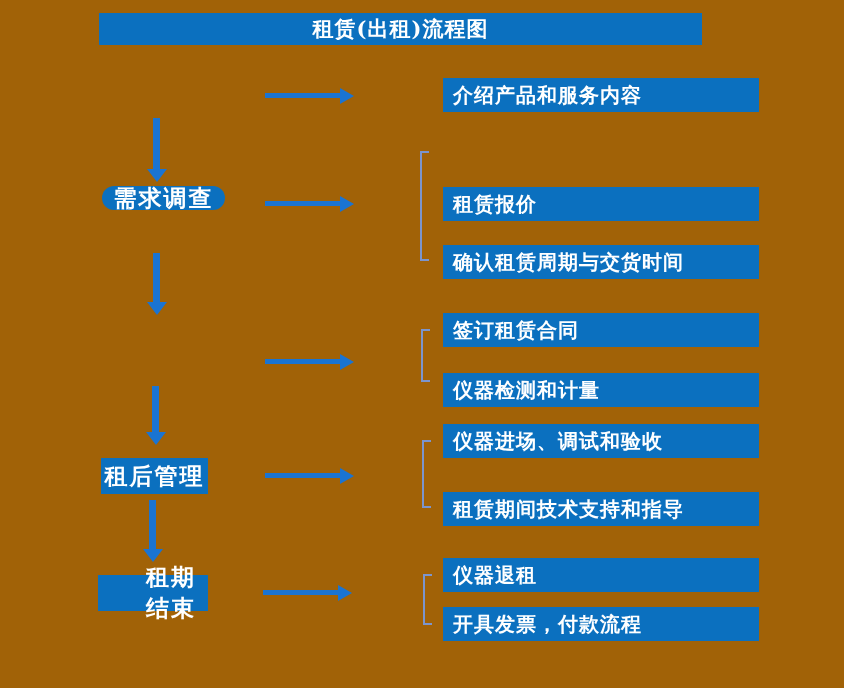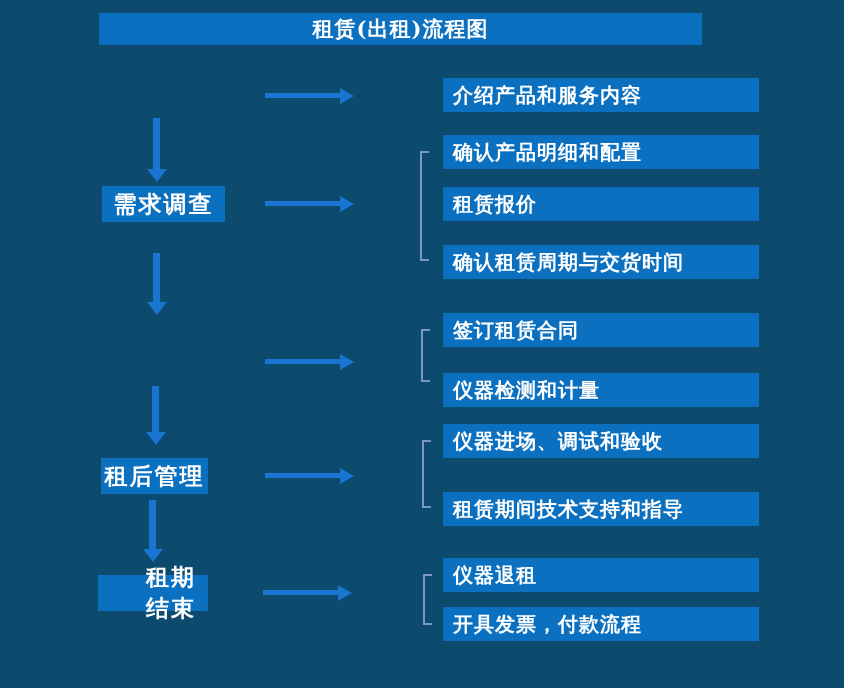--- a/index.html
+++ b/index.html
@@ -7,21 +7,21 @@
     --arrow-blue: #1a74d2;
     --bracket-blue: #7c95cd;
     --text-white: #ffffff;
   }
   * { box-sizing: border-box; }
   body { margin: 0; background: #ffffff; }
   .canvas {
     position: relative;
     width: 844px;
     height: 688px;
-    background: #0c4a6e;
+    background: #a16207;
     font-family: "DejaVu Serif", "Liberation Serif", serif;
     overflow: hidden;
   }
   .box {
     position: absolute;
     background: var(--box-blue);
     color: var(--text-white);
     font-weight: bold;
   }
   .title-bar {
@@ -74,21 +74,21 @@
     border-bottom: 2px solid var(--bracket-blue);
   }
 </style>
 </head>
 <body>
 
 <div class="canvas">
 
   <div class="box title-bar">租赁(出租)流程图</div>
 
-  <div class="box step" style="left:102px;top:186px;width:123px;height:36px;">需求调查</div>
+  <div class="box step" style="left:102px;top:186px;width:123px;height:24px;border-radius:15px;">需求调查</div>
   <div class="box step" style="left:101px;top:458px;width:107px;height:36px;">租后管理</div>
   <div class="box step" style="left:98px;top:575px;width:110px;height:36px;padding-left:48px;">租期结束</div>
 
   <div class="v-arrow" style="left:147px;top:118px;height:64px;"></div>
   <div class="v-arrow" style="left:147px;top:253px;height:62px;"></div>
   <div class="v-arrow" style="left:146px;top:386px;height:59px;"></div>
   <div class="v-arrow" style="left:143px;top:500px;height:62px;"></div>
 
   <div class="h-arrow" style="left:265px;top:88px;"></div>
   <div class="h-arrow" style="left:265px;top:196px;"></div>
@@ -96,21 +96,20 @@
   <div class="h-arrow" style="left:265px;top:468px;"></div>
   <div class="h-arrow" style="left:263px;top:585px;"></div>
 
   <div class="bracket" style="left:420px;top:151px;height:110px;"></div>
   <div class="bracket" style="left:421px;top:329px;height:53px;"></div>
   <div class="bracket" style="left:422px;top:440px;height:68px;"></div>
   <div class="bracket" style="left:423px;top:574px;height:51px;"></div>
 
   <div class="box detail" style="top:78px;">介绍产品和服务内容</div>
 
-  <div class="box detail" style="top:135px;">确认产品明细和配置</div>
   <div class="box detail" style="top:187px;">租赁报价</div>
   <div class="box detail" style="top:245px;">确认租赁周期与交货时间</div>
 
   <div class="box detail" style="top:313px;">签订租赁合同</div>
   <div class="box detail" style="top:365px;margin-top:8px;">仪器检测和计量</div>
 
   <div class="box detail" style="top:424px;">仪器进场、调试和验收</div>
   <div class="box detail" style="top:492px;">租赁期间技术支持和指导</div>
 
   <div class="box detail" style="top:558px;">仪器退租</div>

